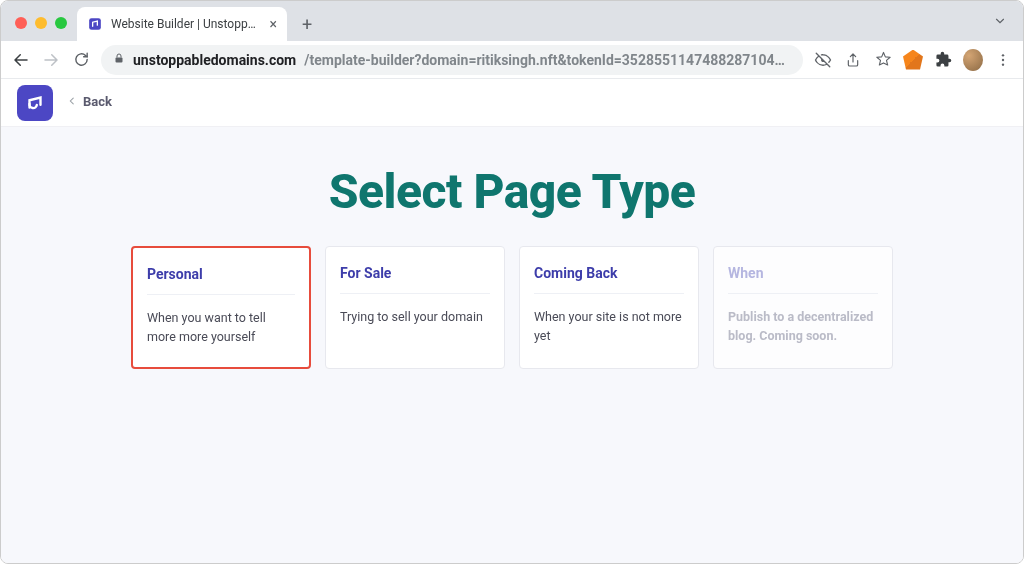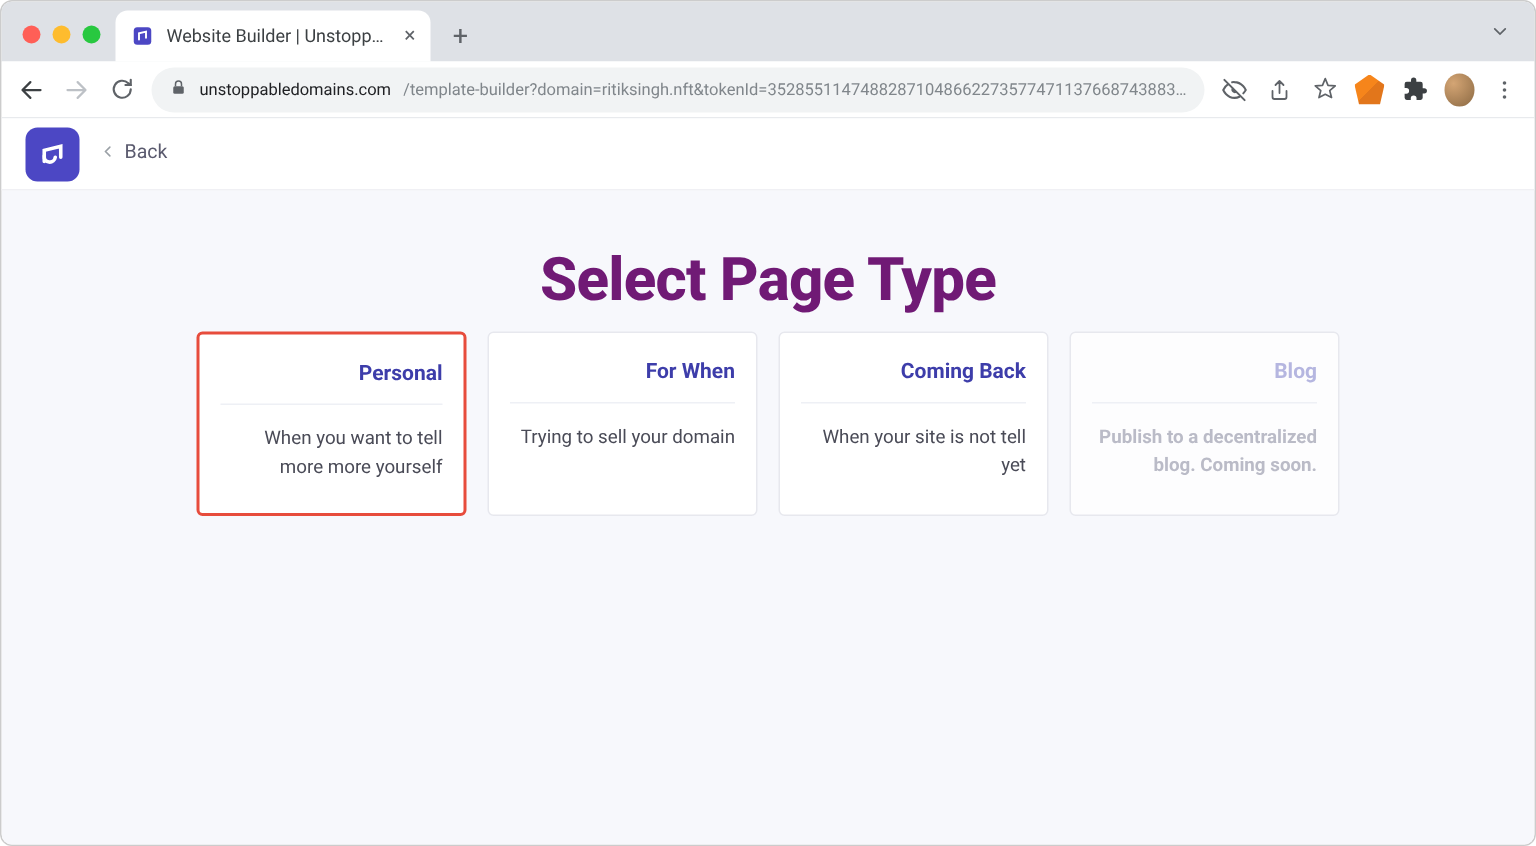--- a/index.html
+++ b/index.html
@@ -87,22 +87,23 @@
     .nav-icon.disabled { color: #bdc1c6; cursor: default; }
     .url-box {
       flex: 1;
       background: #f1f3f4;
       border-radius: 16px;
       height: 30px;
       display: flex;
       align-items: center;
       padding: 0 12px;
       gap: 8px;
-      font-size: 11px;
+      font-size: 14px;
       overflow: hidden;
+      font-weight: bold;
     }
     .lock-icon { color: #5f6368; font-size: 12px; }
     .url-domain { color: #202124; }
     .url-path { color: #80868b; white-space: nowrap; overflow: hidden; text-overflow: ellipsis; }
     .ext-icon { width: 20px; height: 20px; display: flex; align-items: center; justify-content: center; cursor: pointer; }
     .avatar {
       width: 22px; height: 22px; border-radius: 50%;
       background: radial-gradient(circle at 30% 30%, #d4a574, #8b6943);
     }
     .metamask {
@@ -129,51 +130,51 @@
       border-bottom: 1px solid #f0f0f4;
     }
     .app-logo {
       width: 36px; height: 36px;
       background: #4c47c4;
       border-radius: 8px;
       display: flex; align-items: center; justify-content: center;
     }
     .back-link {
       display: flex; align-items: center; gap: 6px;
-      color: #5a5a6e; font-size: 13px; font-weight: 400;
+      color: #5a5a6e; font-size: 13px; font-weight: 700;
       cursor: pointer;
     }
     .back-chevron { color: #9aa0a6; }
     .back-text { line-height: 1.1; }
 
     .content {
       flex: 1;
       display: flex;
       flex-direction: column;
       align-items: center;
       padding-top: 36px;
     }
     .page-title {
-      font-size: 40px;
+      font-size: 48px;
       font-weight: 800;
-      color: #701a75;
+      color: #0f766e;
       letter-spacing: -0.5px;
-      margin-bottom: 11px;
+      margin-bottom: 26px;
     }
     .cards {
       display: flex;
       gap: 14px;
     }
     .card {
       width: 180px;
       background: #fff;
       border: 1px solid #e7e8ee;
       border-radius: 4px;
       padding: 18px 14px 20px;
-      text-align: right;
+      text-align: left;
       cursor: pointer;
     }
     .card.selected {
       border: 2px solid #e74c3c;
     }
     .card.disabled {
       background: #fdfdfe;
       cursor: default;
     }
     .card-title {
@@ -302,29 +303,29 @@
   <div class="content">
     <h1 class="page-title">Select Page Type</h1>
     <div class="cards">
 
       <div class="card selected">
         <div class="card-title">Personal</div>
         <div class="card-desc">When you want to tell more more yourself</div>
       </div>
 
       <div class="card">
-        <div class="card-title">For When</div>
+        <div class="card-title">For Sale</div>
         <div class="card-desc">Trying to sell your domain</div>
       </div>
 
       <div class="card">
         <div class="card-title">Coming Back</div>
-        <div class="card-desc">When your site is not tell yet</div>
+        <div class="card-desc">When your site is not more yet</div>
       </div>
 
       <div class="card disabled">
-        <div class="card-title">Blog</div>
+        <div class="card-title">When</div>
         <div class="card-desc">Publish to a decentralized blog. Coming soon.</div>
       </div>
 
     </div>
   </div>
 </div>
 
 </body></html>

